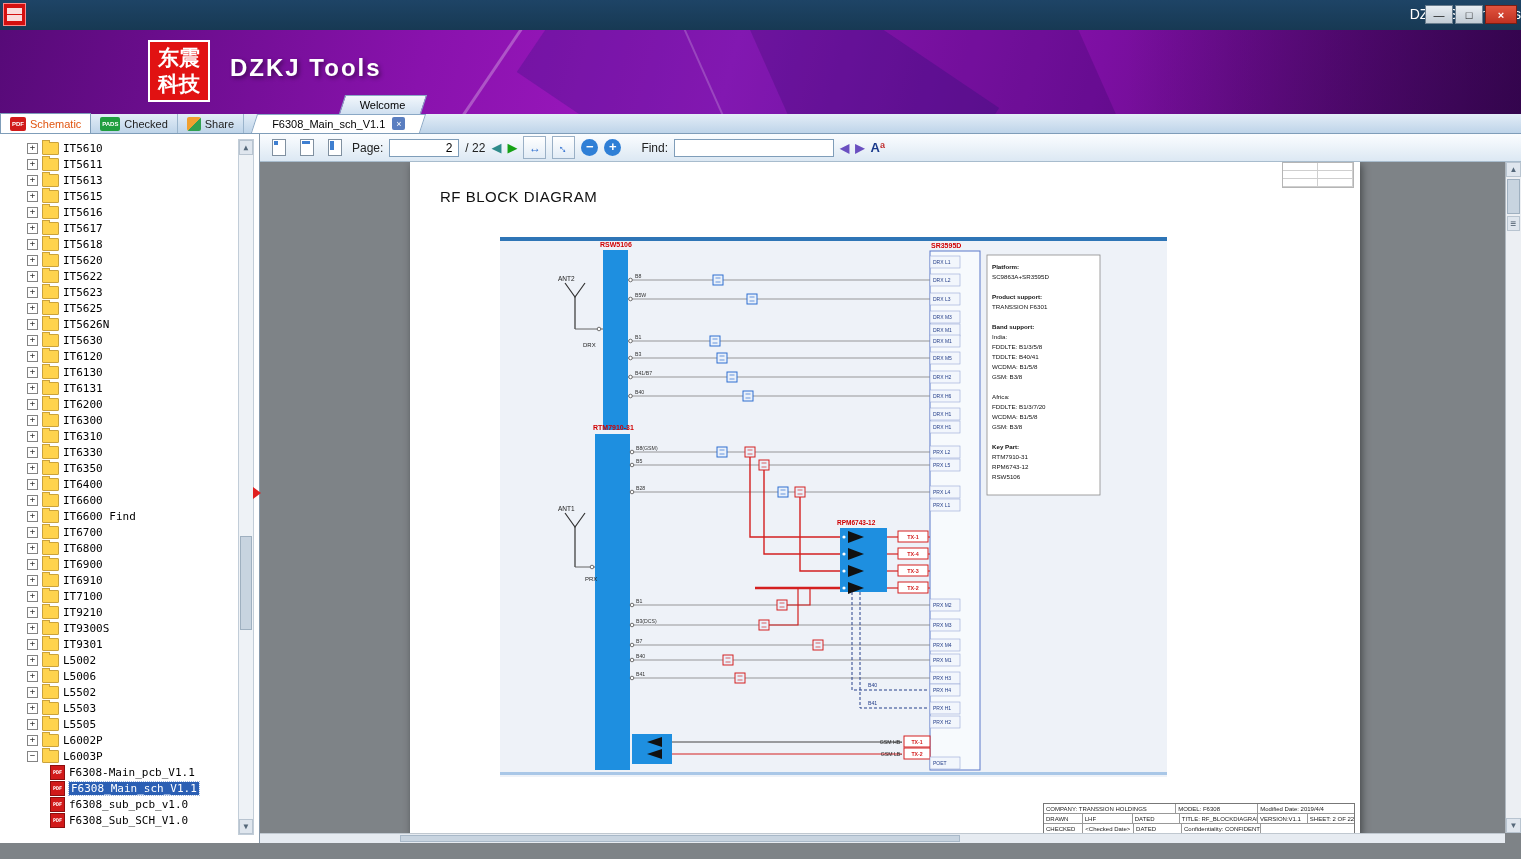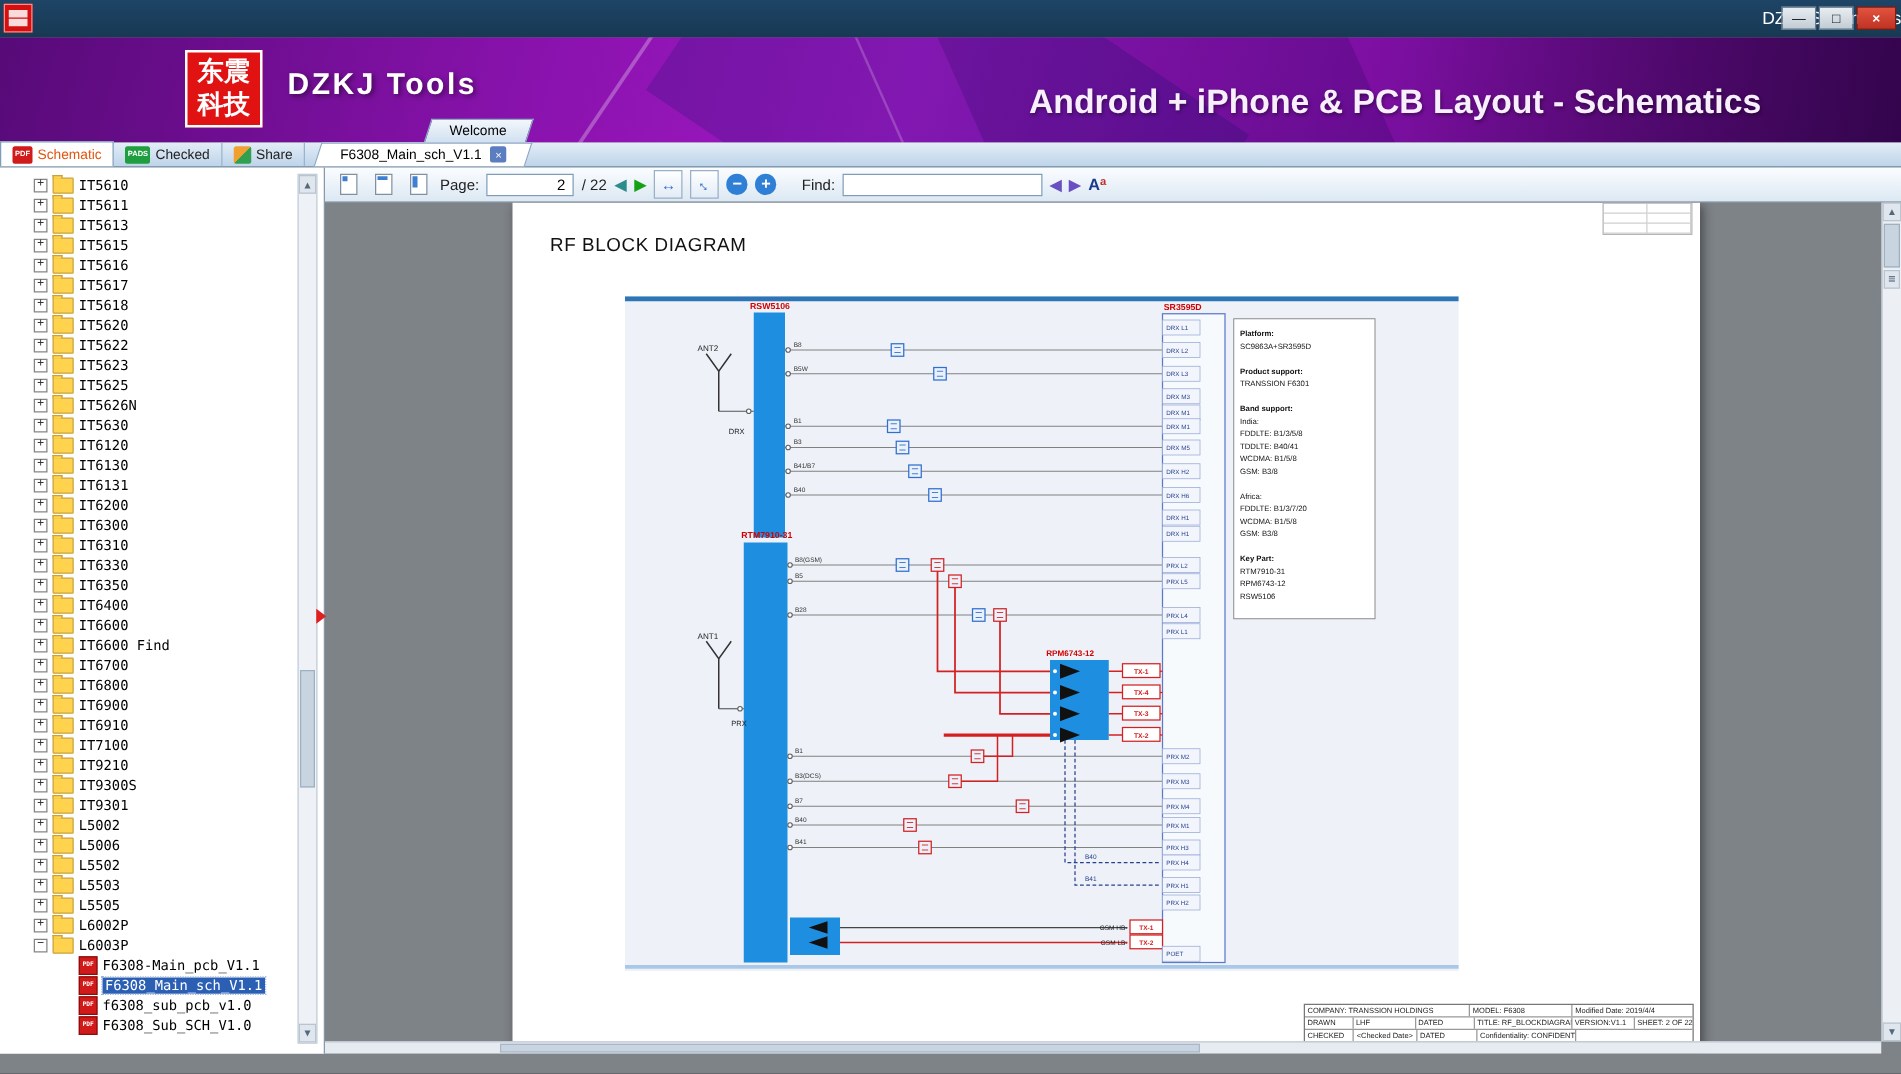--- a/index.html
+++ b/index.html
@@ -88,21 +88,21 @@
            border-right:1px solid #8899aa;box-sizing:border-box;overflow:hidden;
            font-family:"DejaVu Sans Mono","Liberation Mono",monospace;font-size:11px;}
   .tree{padding-top:6px;}
   .trow{height:16px;display:flex;align-items:center;padding-left:27px;gap:4px;white-space:nowrap;}
   .twisty{flex:none;width:9px;height:9px;border:1px solid #848484;background:#fff;font-size:9px;
           line-height:7px;text-align:center;color:#333;box-sizing:content-box;}
   .ficon{flex:none;width:15px;height:11px;background:#ffd34d;border:1px solid #caa23c;border-radius:1px;position:relative;}
   .ficon::before{content:'';position:absolute;top:-3px;left:-1px;width:6px;height:2px;background:#ffd34d;
                  border:1px solid #caa23c;border-bottom:none;}
   .flbl{color:#000;}
-  .trow.file{padding-left:63px;text-align:right;}
+  .trow.file{padding-left:50px;text-align:right;}
   .pdficon{flex:none;width:13px;height:13px;background:#d11a1a;border:1px solid #8c0f0f;color:#fff;
            font-size:5px;font-weight:bold;display:flex;align-items:center;justify-content:center;}
   .trow.sel .flbl{background:#2b5fb4;color:#fff;padding:0 2px;outline:1px dotted #9cb6e0;}
 
   
   .vscroll{position:absolute;width:16px;background:#eef2f6;border:1px solid #c2cdd8;box-sizing:border-box;}
   .vscroll.side{right:5px;top:5px;bottom:8px;}
   .vscroll.main{right:0;top:0;bottom:10px;border:none;border-left:1px solid #b0b8c0;background:#eceff3;}
   .sarrow{position:absolute;left:0;right:0;height:15px;background:#dfe6ee;color:#55687a;font-size:8px;
           display:flex;align-items:center;justify-content:center;border:1px solid #b8c4d0;box-sizing:border-box;}
@@ -163,21 +163,20 @@
     <div class="d1"></div>
       <div class="d2"></div>
       <div class="d3"></div>
       <div class="d4"></div>
       <div class="d5"></div>
     <div class="brand-logo">
       <div>东震</div>
       <div>科技</div>
     </div>
     <div class="brand-name">DZKJ Tools</div>
-    <div class="brand-tagline">Android + iPhone &amp; PCB Layout - Schematics</div>
   </div>
 
   <div class="tabrow">
     <div class="apptab active">
       <span class="ticon pdf">PDF</span>
       <span class="tlbl">Schematic</span>
     </div>
     <div class="apptab">
       <span class="ticon pads">PADS</span>
       <span class="tlbl">Checked</span>

